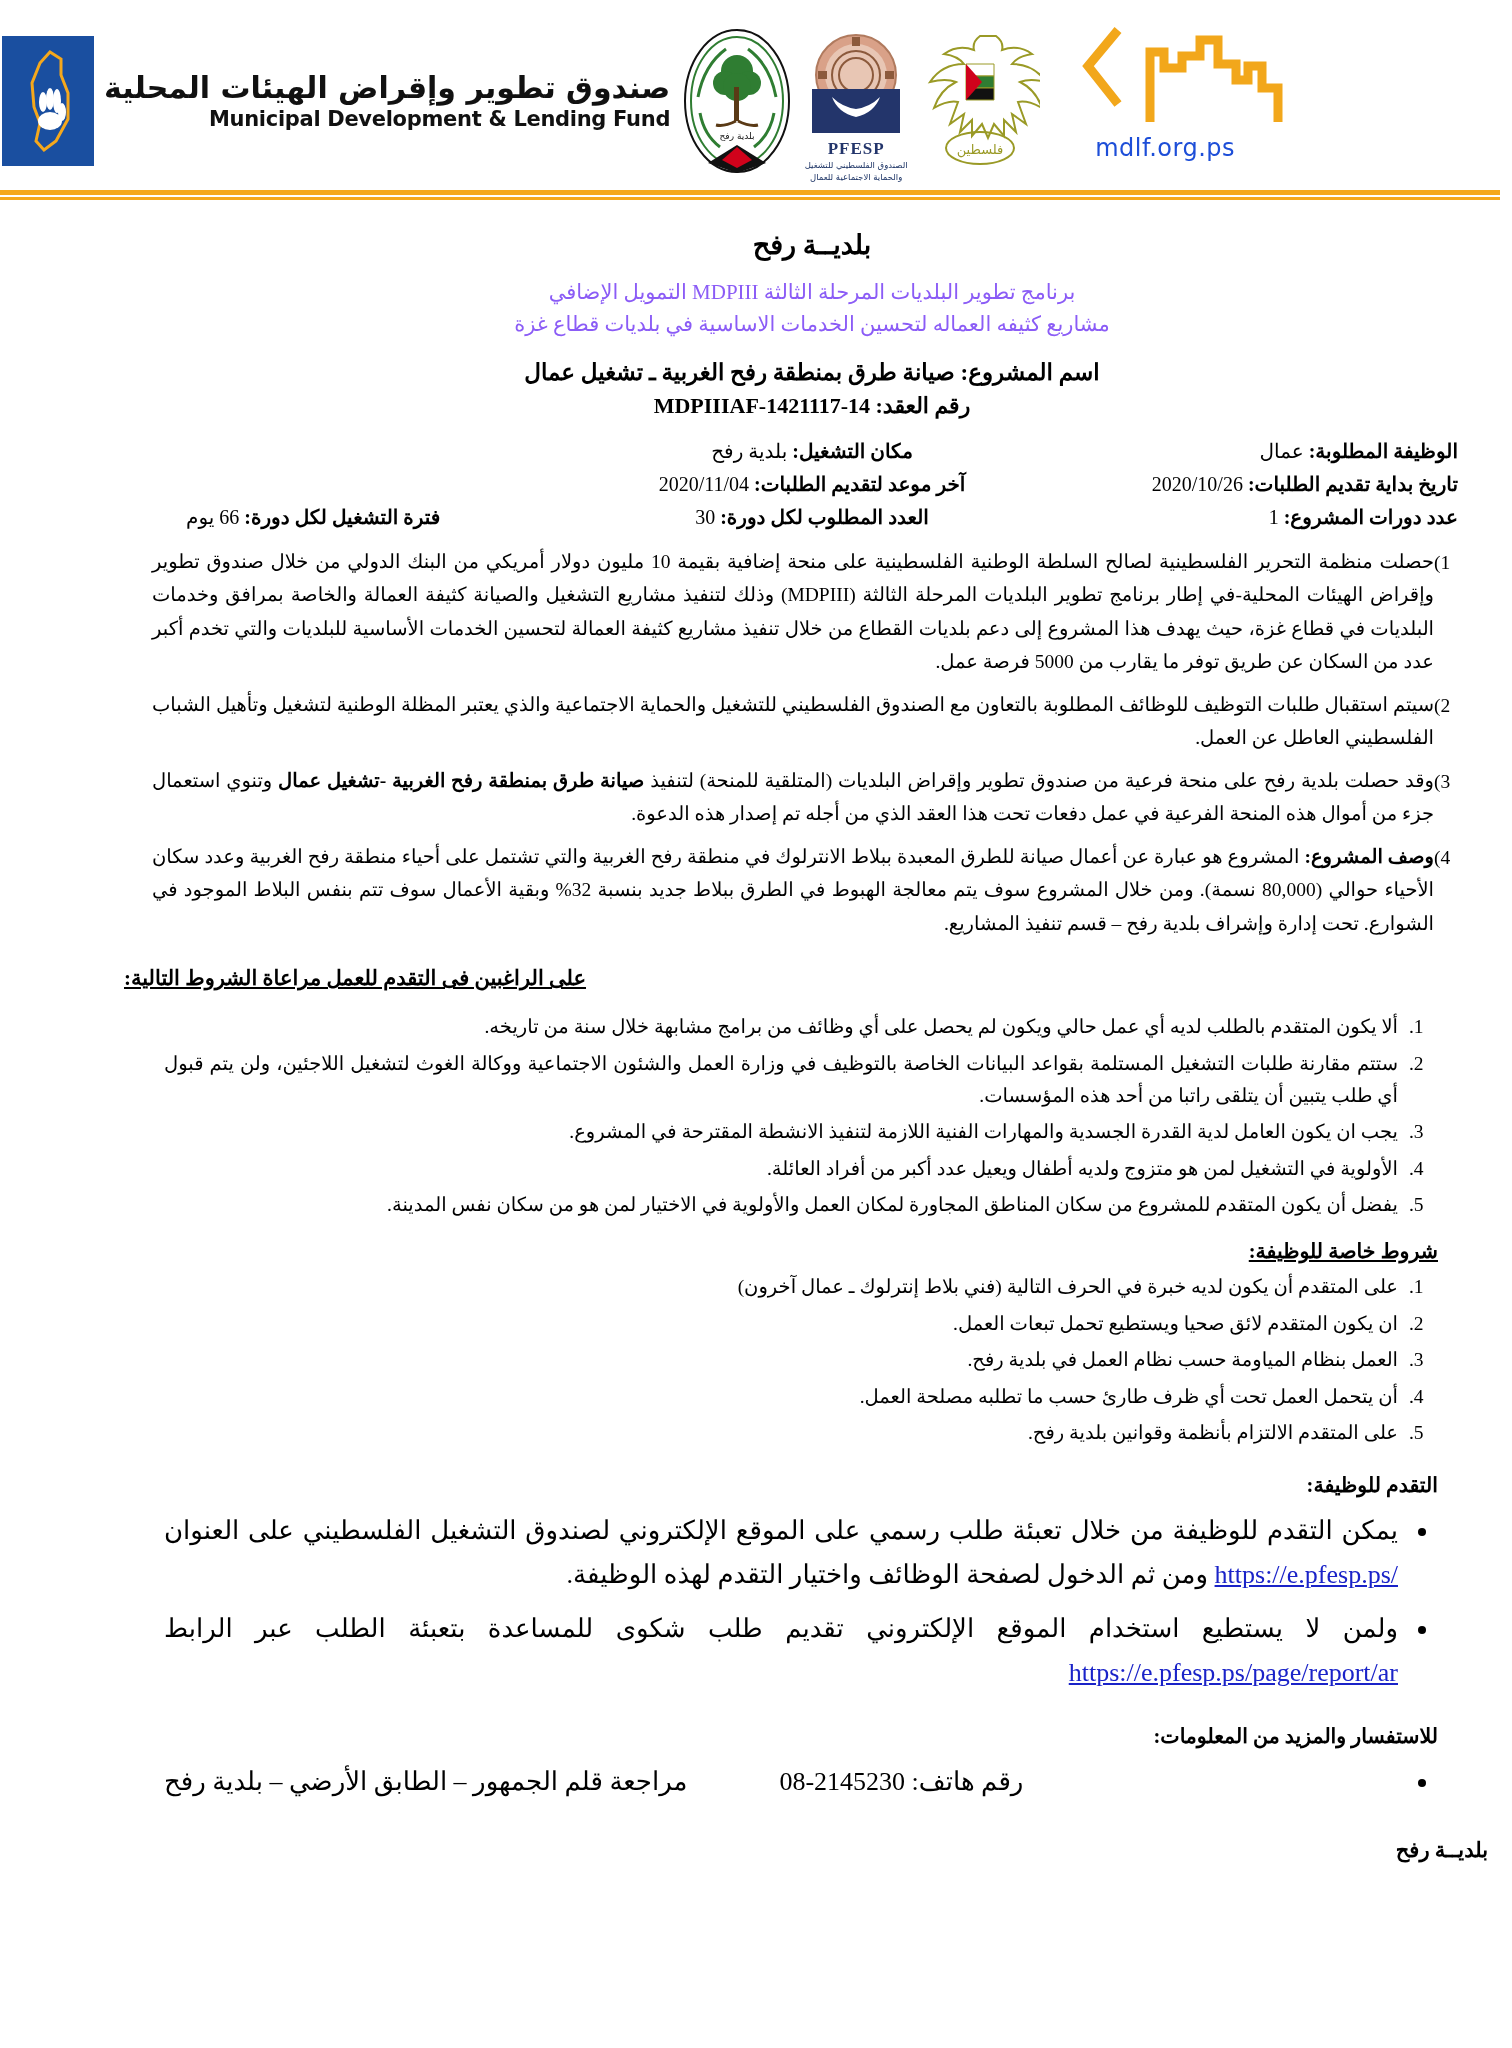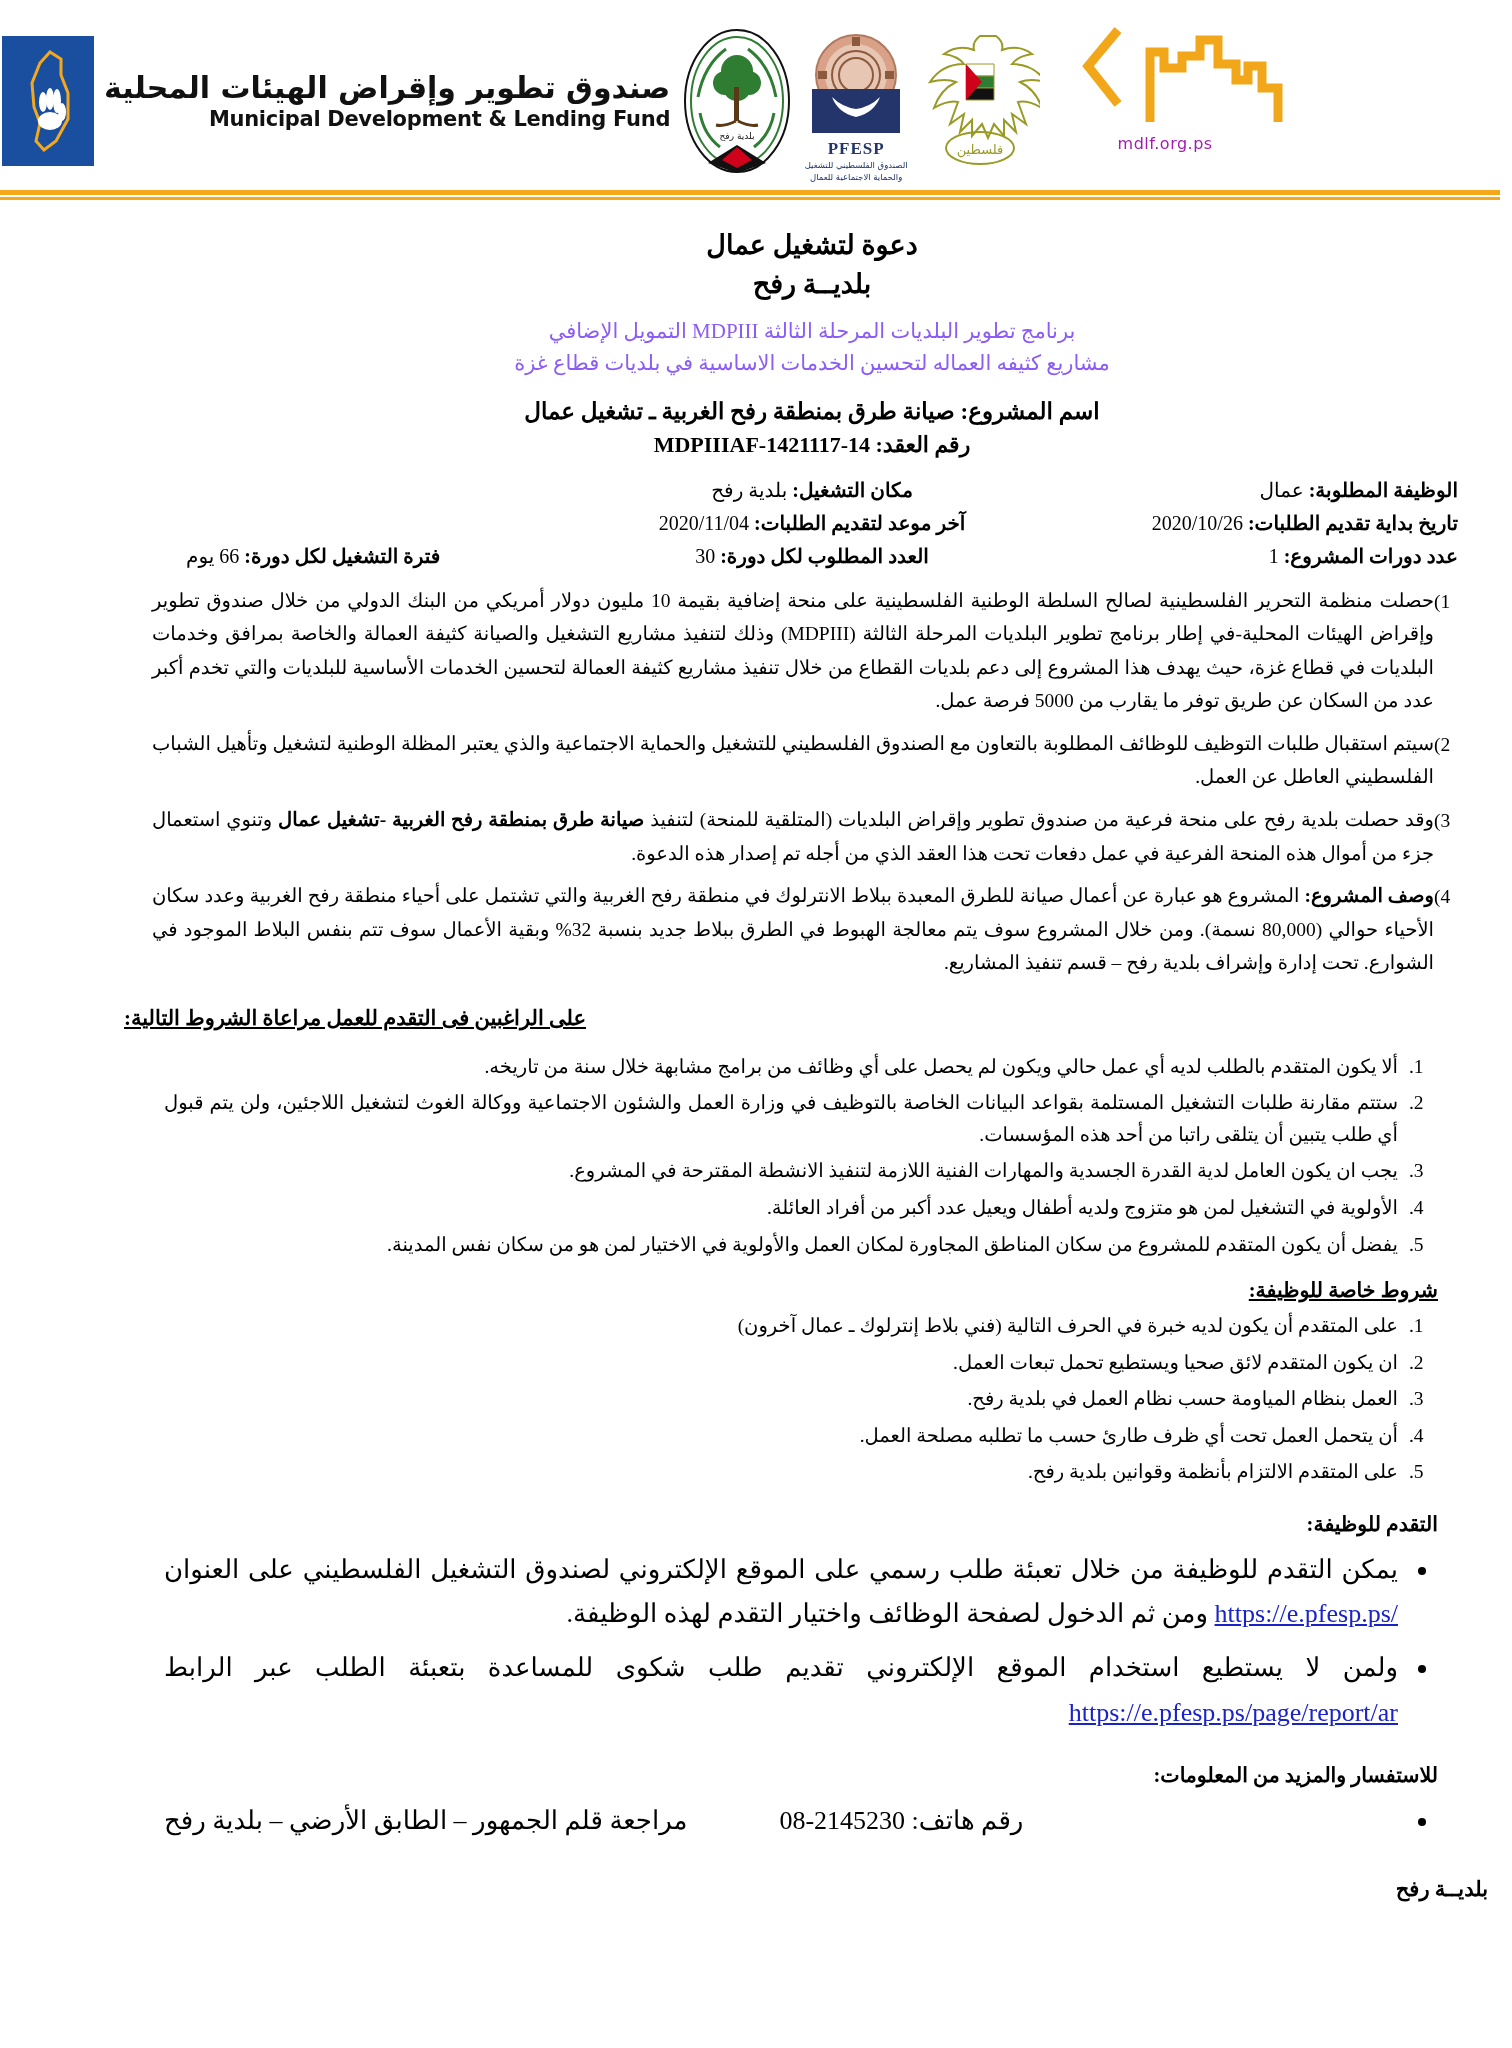--- a/index.html
+++ b/index.html
@@ -58,21 +58,21 @@
   .logo-rafah { width: 118px; height: 148px; margin-left: 8px; }
   
   .logo-pfesp { width: 108px; height: 140px; margin-left: 6px; text-align:center; }
   .pfesp-cap { font-family:"Liberation Serif",serif; font-weight:700; font-size:17px; color:#23356b; letter-spacing:1px; }
   .pfesp-sub { font-family:"DejaVu Sans",sans-serif; font-size:8.5px; color:#1e3566; line-height:1.25; margin-top:1px; }
   
   .logo-eagle { width: 120px; height: 150px; margin-left: 10px; }
   
   .logo-mdlfps { width: 250px; height: 150px; margin-right:auto; text-align:center; }
   .mdlfps-url {
-    font-family:"DejaVu Sans", sans-serif; font-size: 16px; color:#a21caf;
+    font-family:"DejaVu Sans", sans-serif; font-size: 24px; color:#1d4ed8;
     letter-spacing: 0.5px; margin-top: -6px;
   }
 
   .rule-gold { height: 5px; background:#F5A81C; width:1512px; margin:0; }
   .rule-gold.thin { height:3px; }
 
   
   .title-block { text-align:center; margin-top: 26px; }
   .title-main {
     font-family:"Liberation Serif","DejaVu Serif",serif;
@@ -241,21 +241,20 @@
       <div class="mdlfps-url">mdlf.org.ps</div>
     </div>
 
   </div>
 
   <div class="rule-gold"></div>
   <div style="height:2px"></div>
   <div class="rule-gold thin"></div>
 
   <div class="title-block">
-    <div class="title-main">دعوة لتشغيل عمال</div>
     <div class="title-main">بلديــة رفح</div>
   </div>
 
   <div class="subtitle">
     <div>برنامج تطوير البلديات المرحلة الثالثة MDPIII التمويل الإضافي</div>
     <div>مشاريع كثيفه العماله لتحسين الخدمات الاساسية في بلديات قطاع غزة</div>
   </div>
 
   <div class="project-line">
     <span>اسم المشروع:</span>

